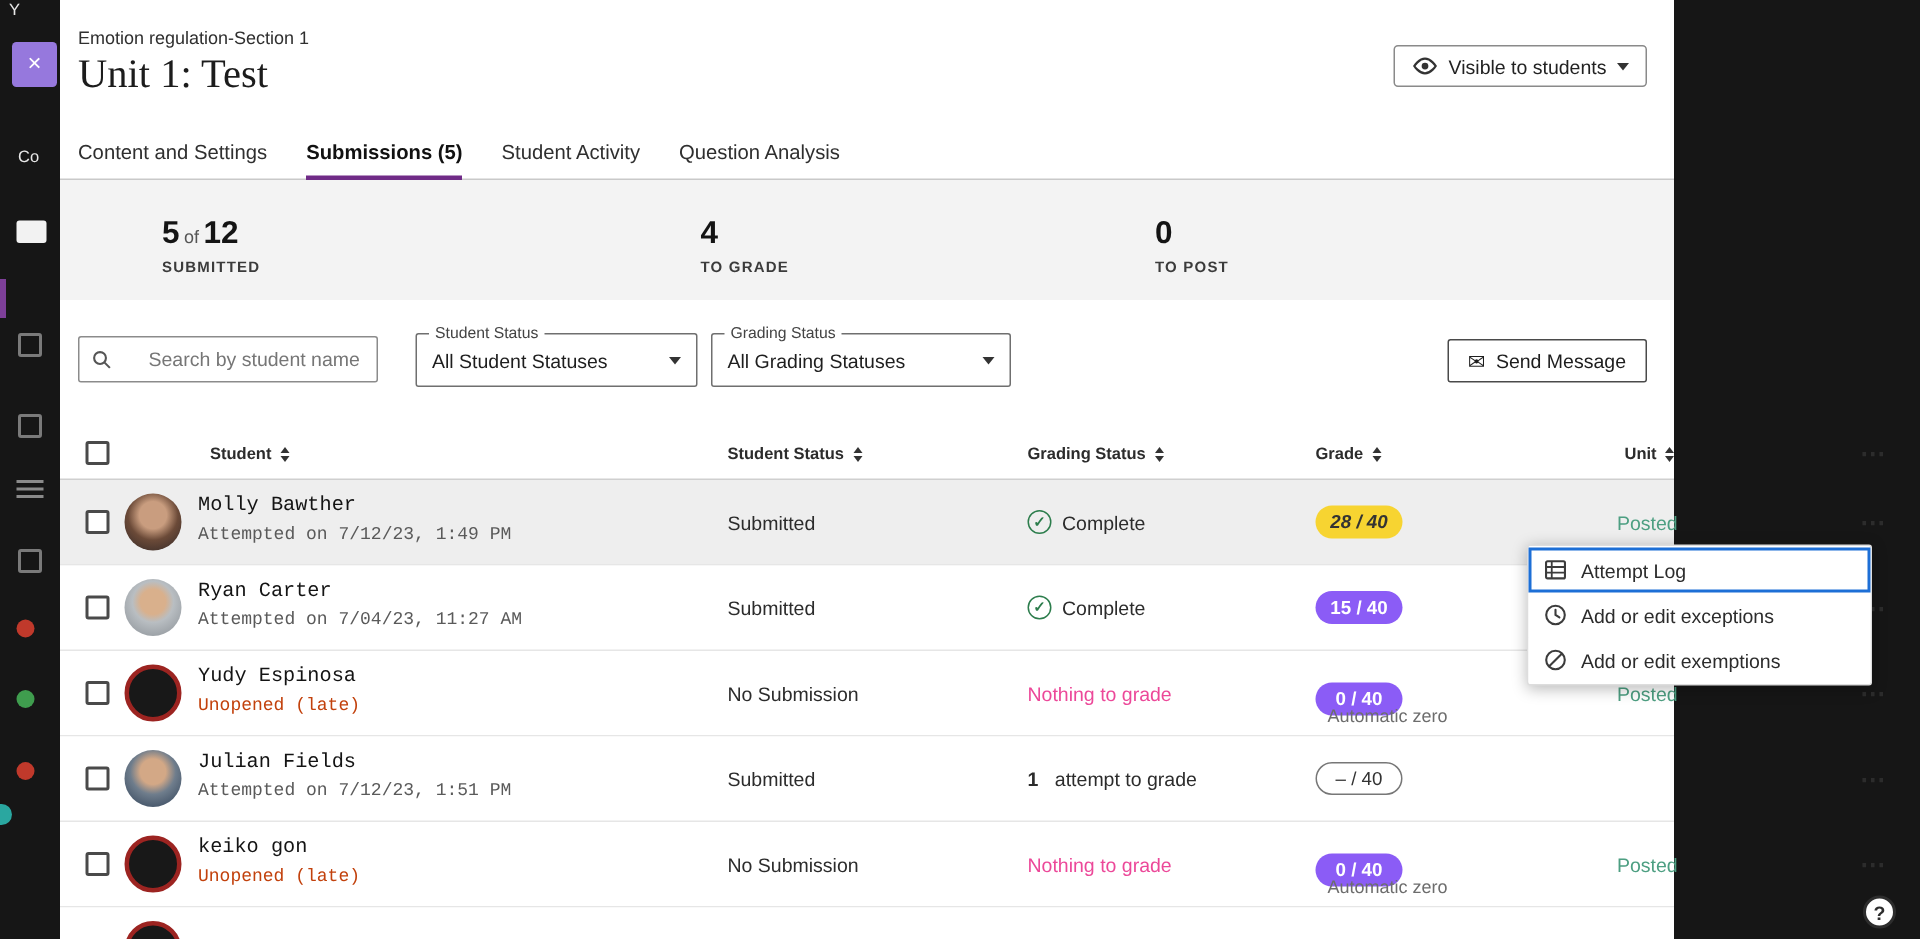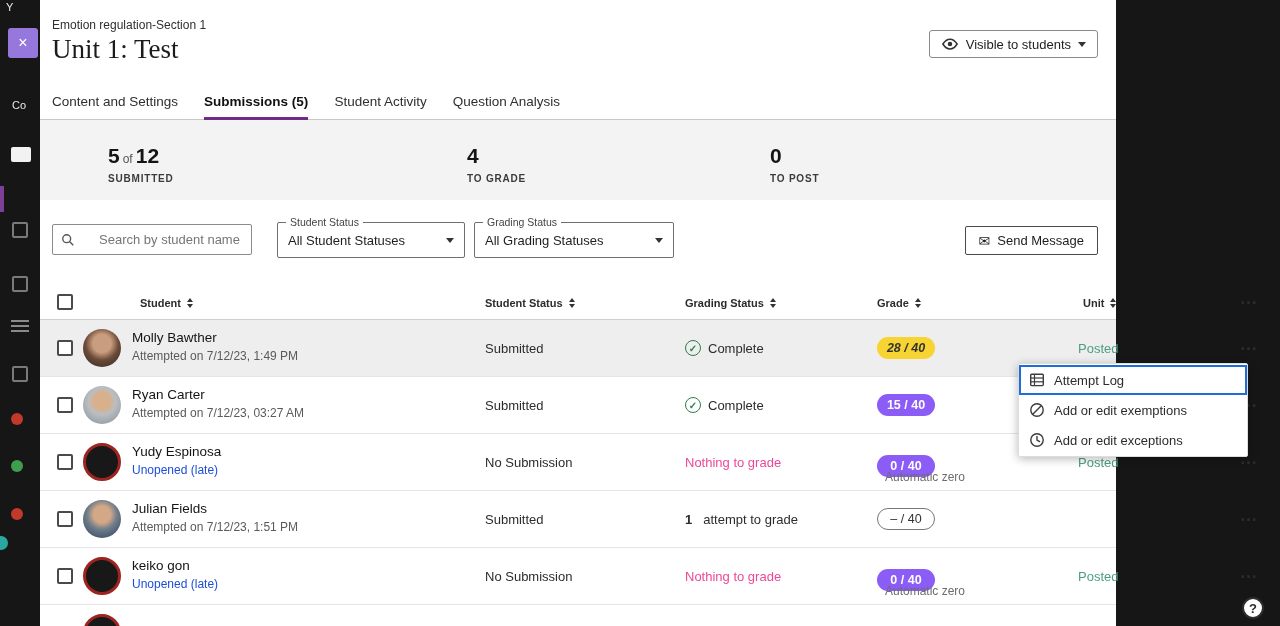--- a/index.html
+++ b/index.html
@@ -69,24 +69,24 @@
 
   .rows{position:absolute;left:0;top:320px;width:100%;}
   .row{position:relative;width:100%;height:57px;border-bottom:1px solid #e6e6e6;background:#fff;}
   .row.hl{background:#eeeeee;}
   .row .cb{position:absolute;left:17px;top:20px;}
   .avatar{position:absolute;left:43px;top:9px;width:38px;height:38px;border-radius:50%;}
   .av-photo1{background:radial-gradient(circle at 50% 38%,#c99d7f 0 30%,#6b4a38 55%,#2e2626 100%);}
   .av-photo2{background:radial-gradient(circle at 50% 40%,#d9b08c 0 28%,#b9bec2 46%,#878d93 100%);}
   .av-photo3{background:radial-gradient(circle at 50% 38%,#d3a886 0 28%,#6f7d8c 50%,#2c3e55 100%);}
   .av-dark{background:#181818;border:3px solid #9c2421;}
-  .who{position:absolute;left:92px;top:10px;}
+  .who{position:absolute;left:92px;top:10px;font-family:Liberation Mono, monospace;}
   .nm{font-size:13.5px;color:#141414;}
   .sub{font-size:12px;color:#5a5a5a;margin-top:4px;}
-  .sub.late{color:#1d4ed8;}
+  .sub.late{color:#c2410c;}
   .ccell{position:absolute;top:0;bottom:0;display:flex;align-items:center;font-size:13px;color:#2c2c2c;}
   .c-status{left:445px;}
   .c-grading{left:645px;gap:7px;}
   .c-grading.muted{color:#ec4899;}
   .okc{width:16px;height:16px;border-radius:50%;border:1.5px solid #2c7d4c;color:#2c7d4c;display:inline-flex;
     align-items:center;justify-content:center;font-size:10px;font-weight:700;flex:none;}
   .bnum{font-weight:700;margin-right:4px;}
   .c-grade{left:830px;width:72px;justify-content:center;}
   .c-grade.top{align-items:center;padding-top:8px;}
   .pill{min-width:58px;height:22px;border-radius:12px;display:inline-flex;align-items:center;justify-content:center;
@@ -257,21 +257,21 @@
       </div>
       <div class="ccell c-post">Posted</div>
       <div class="c-more">⋯</div>
     </div>
 
     <div class="row">
       <span class="cb"></span>
       <span class="avatar av-photo2"></span>
       <div class="who">
         <div class="nm">Ryan Carter</div>
-        <div class="sub">Attempted on 7/12/23, 03:27 AM</div>
+        <div class="sub">Attempted on 7/04/23, 11:27 AM</div>
       </div>
       <div class="ccell c-status">Submitted</div>
       <div class="ccell c-grading">
         <span class="okc">✓</span>
         <span>Complete</span>
       </div>
       <div class="ccell c-grade">
         <span class="pill r">15 / 40</span>
       </div>
       <div class="c-more">⋯</div>
@@ -343,30 +343,30 @@
         <rect x="1.7" y="2.2" width="12.6" height="11.4" rx="1" fill="none" stroke="#3c3c3c" stroke-width="1.4"></rect>
         <line x1="1.7" y1="6" x2="14.3" y2="6" stroke="#3c3c3c" stroke-width="1.2"></line>
         <line x1="1.7" y1="9.8" x2="14.3" y2="9.8" stroke="#3c3c3c" stroke-width="1.2"></line>
         <line x1="5.5" y1="2.2" x2="5.5" y2="13.6" stroke="#3c3c3c" stroke-width="1.2"></line>
       </svg>
       <span>Attempt Log</span>
     </div>
     <div class="mi">
       <svg width="16" height="16" viewBox="0 0 16 16">
         <circle cx="8" cy="8" r="6.2" fill="none" stroke="#3c3c3c" stroke-width="1.4"></circle>
+        <path d="M8 4.5V8l2.6 1.6" fill="none" stroke="#3c3c3c" stroke-width="1.4" stroke-linecap="round"></path>
+      </svg>
+      <span>Add or edit exceptions</span>
+    </div>
+    <div class="mi">
+      <svg width="16" height="16" viewBox="0 0 16 16">
+        <circle cx="8" cy="8" r="6.2" fill="none" stroke="#3c3c3c" stroke-width="1.4"></circle>
         <line x1="3.8" y1="12.2" x2="12.2" y2="3.8" stroke="#3c3c3c" stroke-width="1.4"></line>
       </svg>
       <span>Add or edit exemptions</span>
     </div>
-    <div class="mi">
-      <svg width="16" height="16" viewBox="0 0 16 16">
-        <circle cx="8" cy="8" r="6.2" fill="none" stroke="#3c3c3c" stroke-width="1.4"></circle>
-        <path d="M8 4.5V8l2.6 1.6" fill="none" stroke="#3c3c3c" stroke-width="1.4" stroke-linecap="round"></path>
-      </svg>
-      <span>Add or edit exceptions</span>
-    </div>
   </div>
 
   <div class="help-fab">
     <span>?</span>
   </div>
 
 </div>
 
 </body></html>

